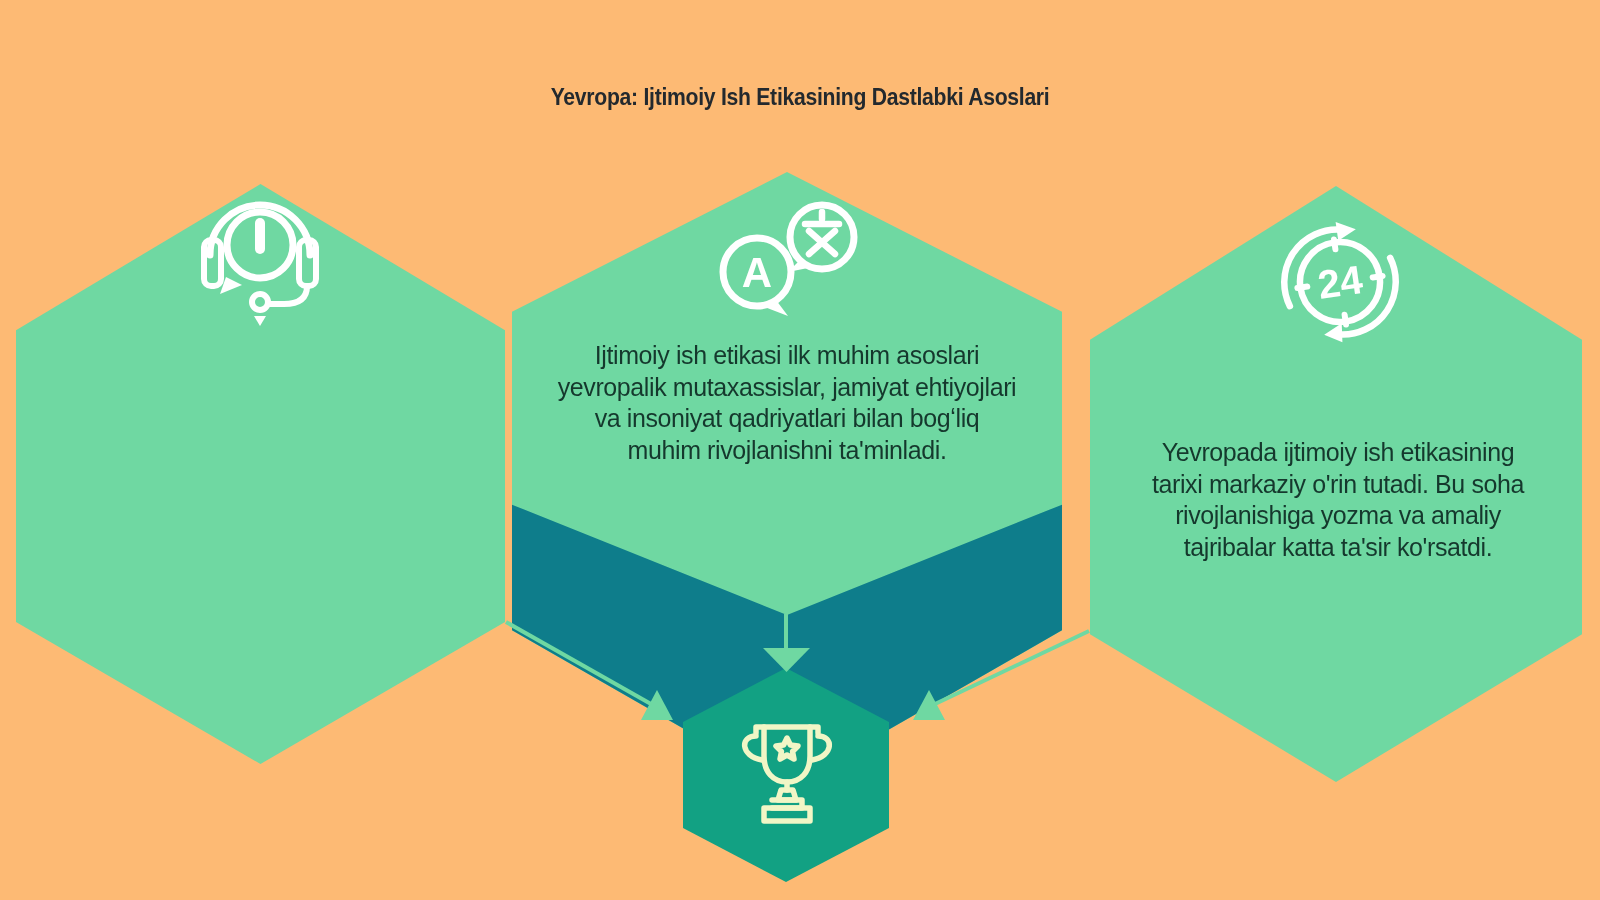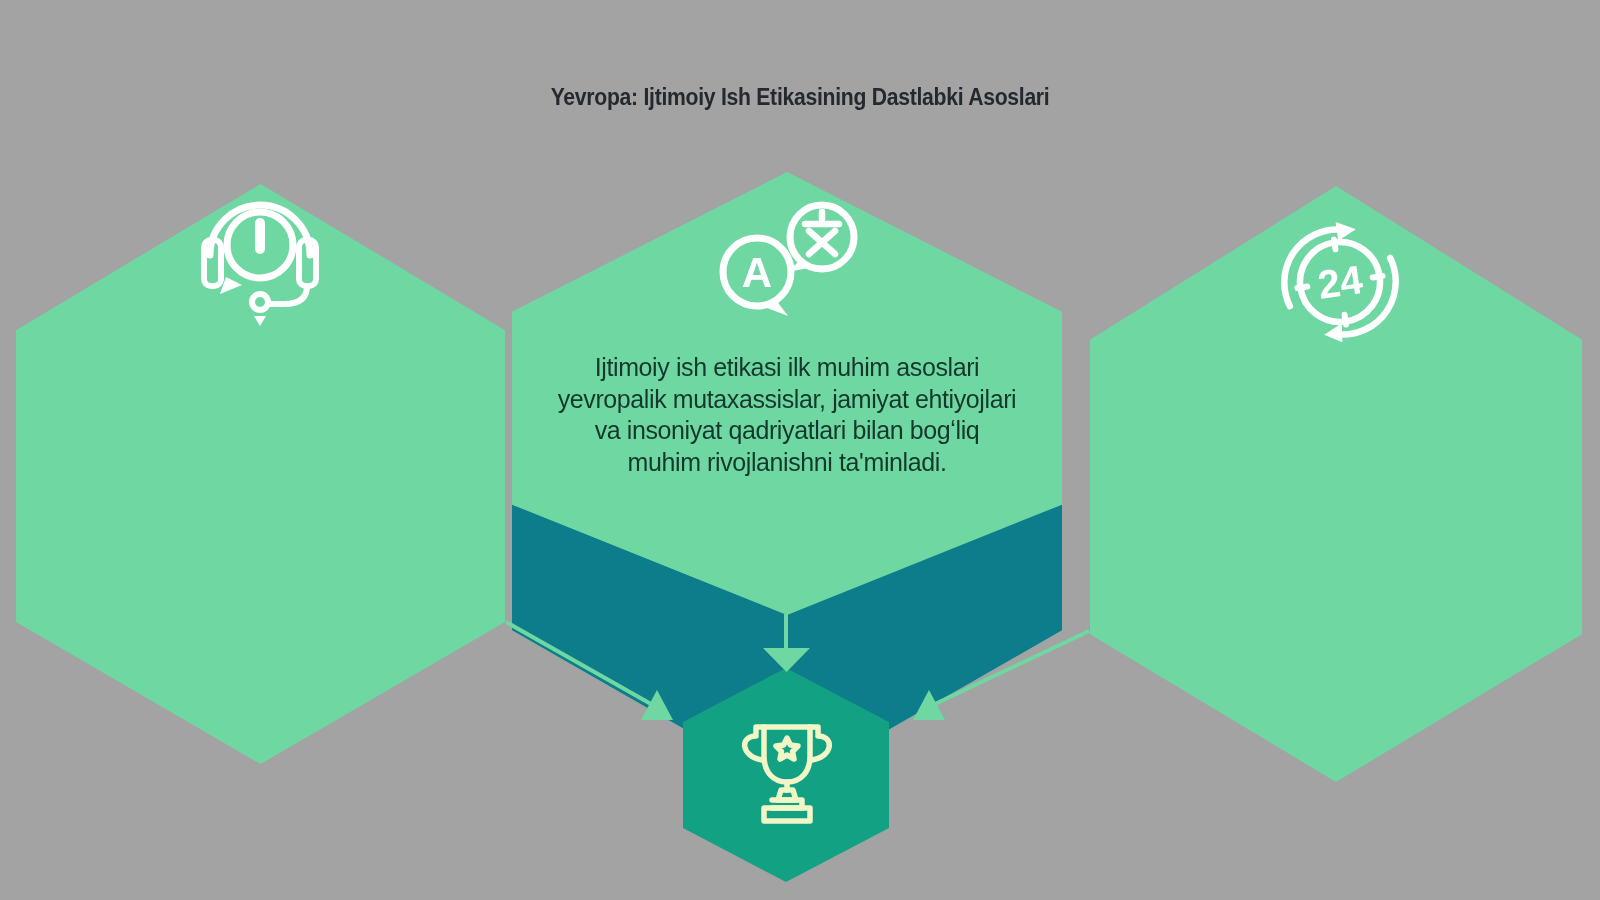--- a/index.html
+++ b/index.html
@@ -1,18 +1,18 @@
 <!DOCTYPE html>
 <html><head>
 <meta charset="utf-8">
 <style>
   html,body{margin:0;padding:0;background:#fdfdfc;}
   .canvas{
     position:relative;width:1600px;height:900px;overflow:hidden;
-    background:#a3a3a3;font-family:"Liberation Sans",sans-serif;
+    background:#fdba74;font-family:"Liberation Sans",sans-serif;
   }
   .page-title{
     position:absolute;left:0;right:0;top:84px;text-align:center;
     font-size:23px;font-weight:700;color:#23292e;letter-spacing:-0.3px;margin:0;
   }
   .page-title span{display:inline-block;transform:scaleX(0.92);transform-origin:center;}
   .hex{position:absolute;}
   .hex-outer{
     background:#6fd8a2;
     clip-path:polygon(50% 0%,100% 25.2%,100% 75.5%,50% 100%,0% 75.5%,0% 25.2%);
@@ -30,21 +30,21 @@
   }
   .hex-badge{
     left:683px;top:668px;width:206px;height:214px;background:#12a183;
     clip-path:polygon(50% 0%,100% 25.2%,100% 74.8%,50% 100%,0% 74.8%,0% 25.2%);
   }
   .card-text{
     position:absolute;text-align:center;white-space:pre-line;
     color:#15382d;font-size:25px;line-height:31.6px;letter-spacing:-0.4px;
   }
   .text-left{left:10px;top:410px;width:500px;}
-  .text-mid{left:497px;top:352px;width:580px;}
+  .text-mid{left:497px;top:340px;width:580px;}
   .text-right{left:1088px;top:437px;width:500px;}
   .icon-svg{position:absolute;}
   .overlay{position:absolute;left:0;top:0;pointer-events:none;}
 </style>
 </head>
 <body>
 
 <div class="canvas">
 
   <h1 class="page-title"><span>Yevropa: Ijtimoiy Ish Etikasining Dastlabki Asoslari</span></h1>
@@ -96,20 +96,24 @@
       <path d="M 116 46 A 53 53 0 0 1 56 115" stroke-width="6.5"></path>
       <polygon points="40,113 59,104 57,123" fill="#ffffff" stroke="none"></polygon>
       <text x="63" y="77" text-anchor="middle" font-family="Liberation Sans, sans-serif" font-size="40" font-weight="700" fill="#ffffff" stroke="none">24</text>
     </g>
   </svg>
 
   <div class="card-text text-mid">Ijtimoiy ish etikasi ilk muhim asoslari
 yevropalik mutaxassislar, jamiyat ehtiyojlari
 va insoniyat qadriyatlari bilan bogʻliq
 muhim rivojlanishni ta'minladi.</div>
+  <div class="card-text text-right">Yevropada ijtimoiy ish etikasining
+tarixi markaziy o'rin tutadi. Bu soha
+rivojlanishiga yozma va amaliy
+tajribalar katta ta'sir ko'rsatdi.</div>
 
   <div class="hex hex-badge"></div>
 
   <svg class="icon-svg" style="left:732px;top:712px" width="110" height="118" viewBox="0 0 110 118">
     <g stroke="#f1f6c6" fill="none" stroke-width="5.5" stroke-linecap="round" stroke-linejoin="round">
       <path d="M 24 21 L 24 15 L 86 15 L 86 21"></path>
       <path d="M 32 15 L 32 44 C 32 60 41 70 55 70 C 69 70 78 60 78 44 L 78 15"></path>
       <path d="M 24 24 C 8 24 8 44 30 48"></path>
       <path d="M 86 24 C 102 24 102 44 80 48"></path>
       <path d="M 55 26 L 58.4 33 L 66 34 L 60.5 39.5 L 62 47 L 55 43 L 48 47 L 49.5 39.5 L 44 34 L 51.6 33 Z"></path>

